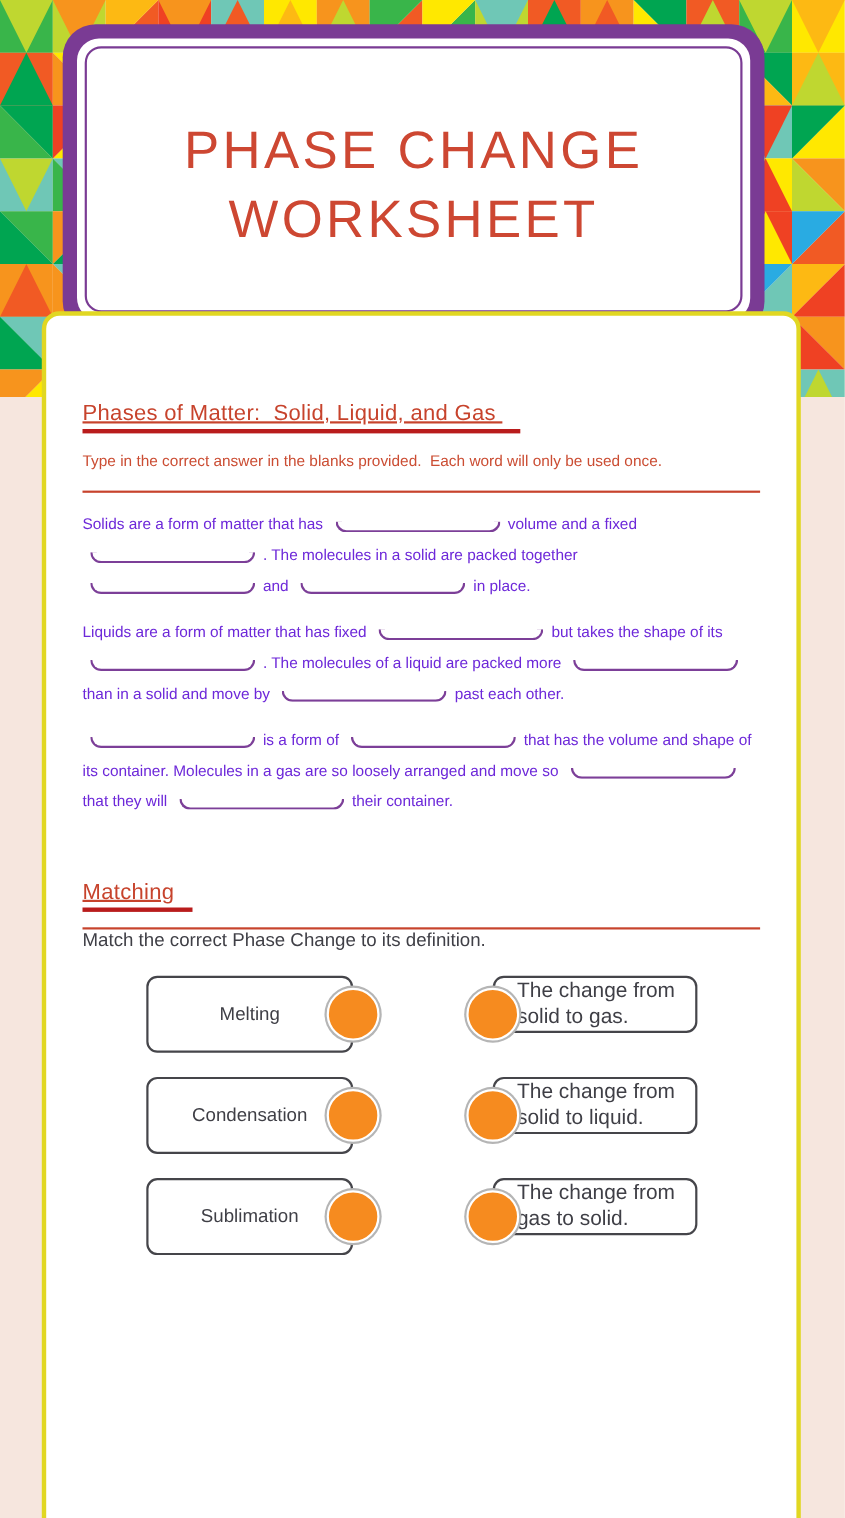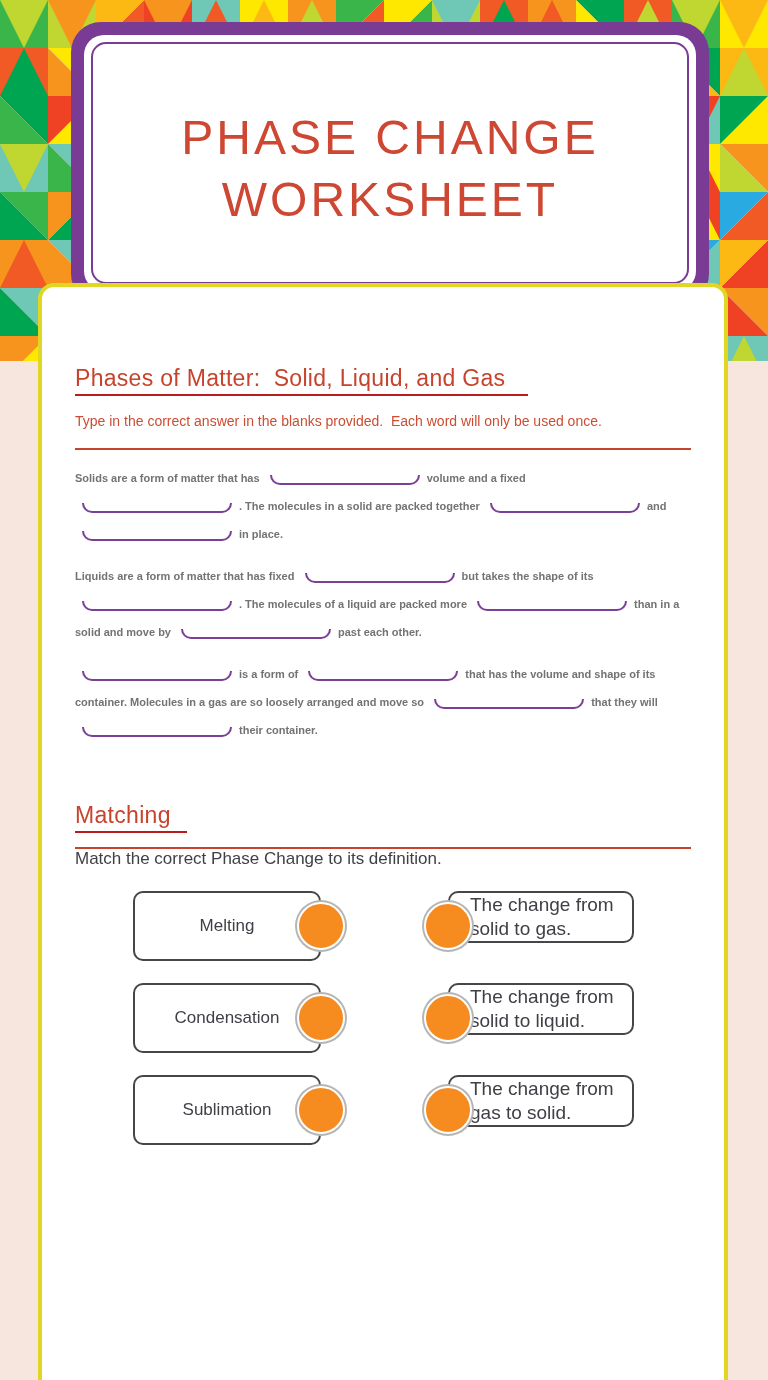--- a/index.html
+++ b/index.html
@@ -5,40 +5,40 @@
   * { margin:0; padding:0; box-sizing:border-box; }
   html,body { width:768px; height:1380px; overflow:hidden; }
   body { font-family:"Liberation Sans", sans-serif; background:#f6e6de; position:relative; }
 
   .page { position:relative; width:768px; height:1380px; overflow:hidden; }
 
   
   .banner { position:absolute; left:0; top:0; width:768px; height:361px; overflow:hidden; z-index:0; }
 
   
-  .title-card { position:absolute; left:71px; top:22px; width:638px; height:282px;
+  .title-card { position:absolute; left:57px; top:22px; width:638px; height:282px;
                 background:#7a3b94; border-radius:30px; z-index:1; }
   .title-card-inner { position:absolute; inset:13px; background:#ffffff; border-radius:20px; }
   .title-card-rule { position:absolute; inset:7px; border:2px solid #7a3b94; border-radius:15px; }
   .title-wrap { position:absolute; left:0; right:0; top:72px; text-align:center; }
   .title-line { font-size:48px; line-height:62px; letter-spacing:3px; color:#cd4732; font-weight:400; }
 
   
   .content-card { position:absolute; left:38px; top:283px; width:690px; height:1120px;
                   background:#ffffff; border:4px solid #e1d722; border-radius:16px; z-index:2;
                   padding:78px 33px 0 33px; }
 
-  .sec-heading { display:inline-block; font-size:23px; letter-spacing:0.3px; color:#c7432c;
-                 border-bottom:2px solid #b91c1c; padding-right:16px; padding-bottom:2px;
-                 white-space:pre-wrap; }
+  .sec-heading { display:inline-block; font-size:20px; letter-spacing:0.3px; color:#c7432c;
+                 border-bottom:4px solid #b91c1c; padding-right:16px; padding-bottom:2px;
+                 white-space:pre-wrap;text-decoration:underline; }
   .instructions { margin-top:12px; font-size:14px; line-height:26px; color:#cb4d33; white-space:pre-wrap; }
   .red-rule { border:none; border-top:2px solid #c7432c; margin-top:14px; }
 
   .fill-section { margin-top:4px; }
-  .fill-para { margin-top:14px; font-size:11px; line-height:28px; color:#737373;font-weight:bold; }
+  .fill-para { margin-top:14px; font-size:14px; line-height:28px; color:#6d28d9; }
   .blank { display:inline-block; width:150px; height:10px; vertical-align:-3px;
            border:2px solid #7c3f98; border-top:none; border-radius:0 0 10px 10px;
            margin:0 7px; cursor:text; }
 
   .match-section { margin-top:58px; }
   .match-instr { font-size:17px; color:#3f3f46; }
   .match-rows { margin-top:22px; }
   .match-row { position:relative; height:70px; margin-bottom:22px; }
   .mbox { position:absolute; top:0; background:#ffffff; border:2px solid #45454a; border-radius:10px;
           display:flex; align-items:center; justify-content:center; color:#3f3f46; }

